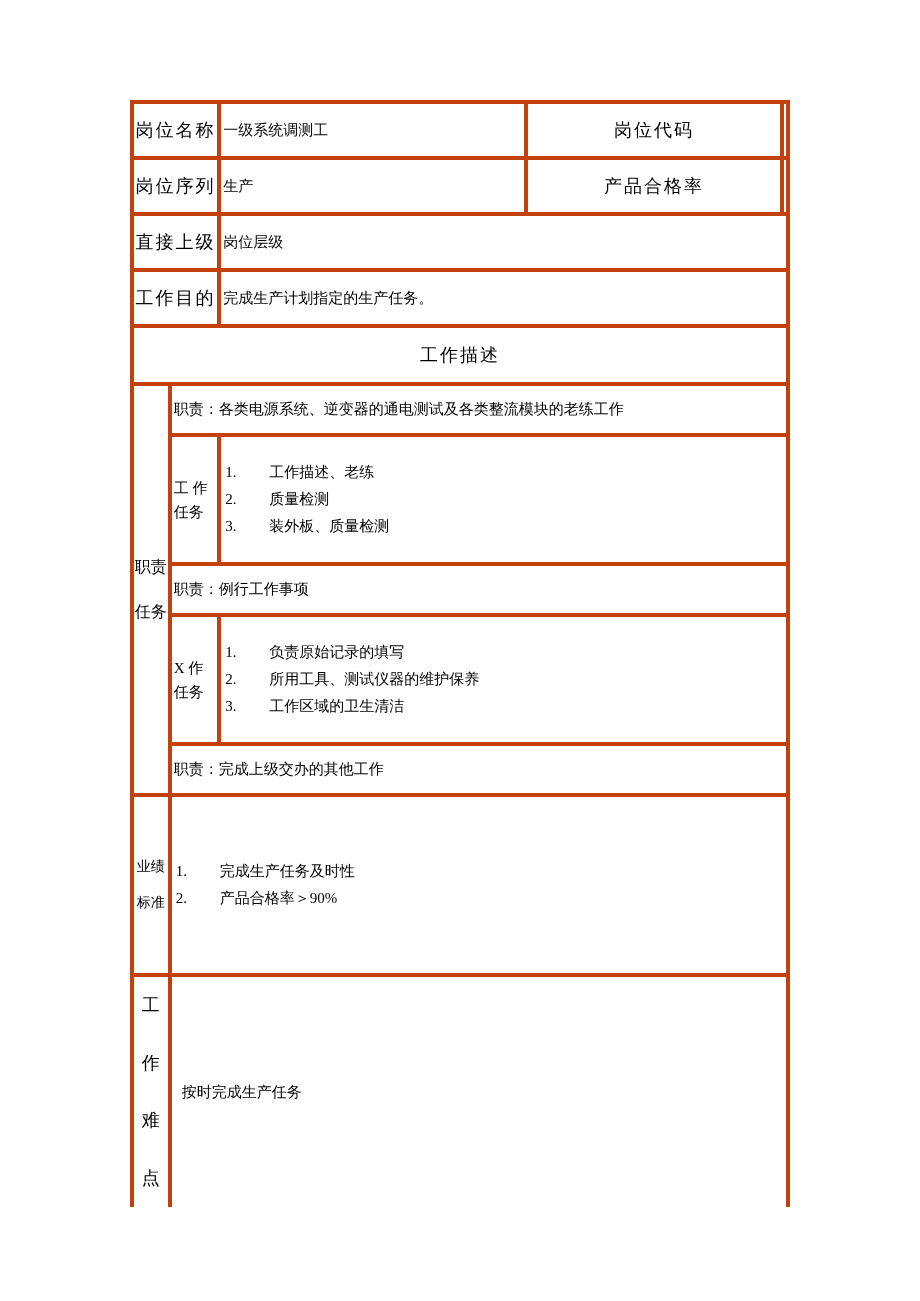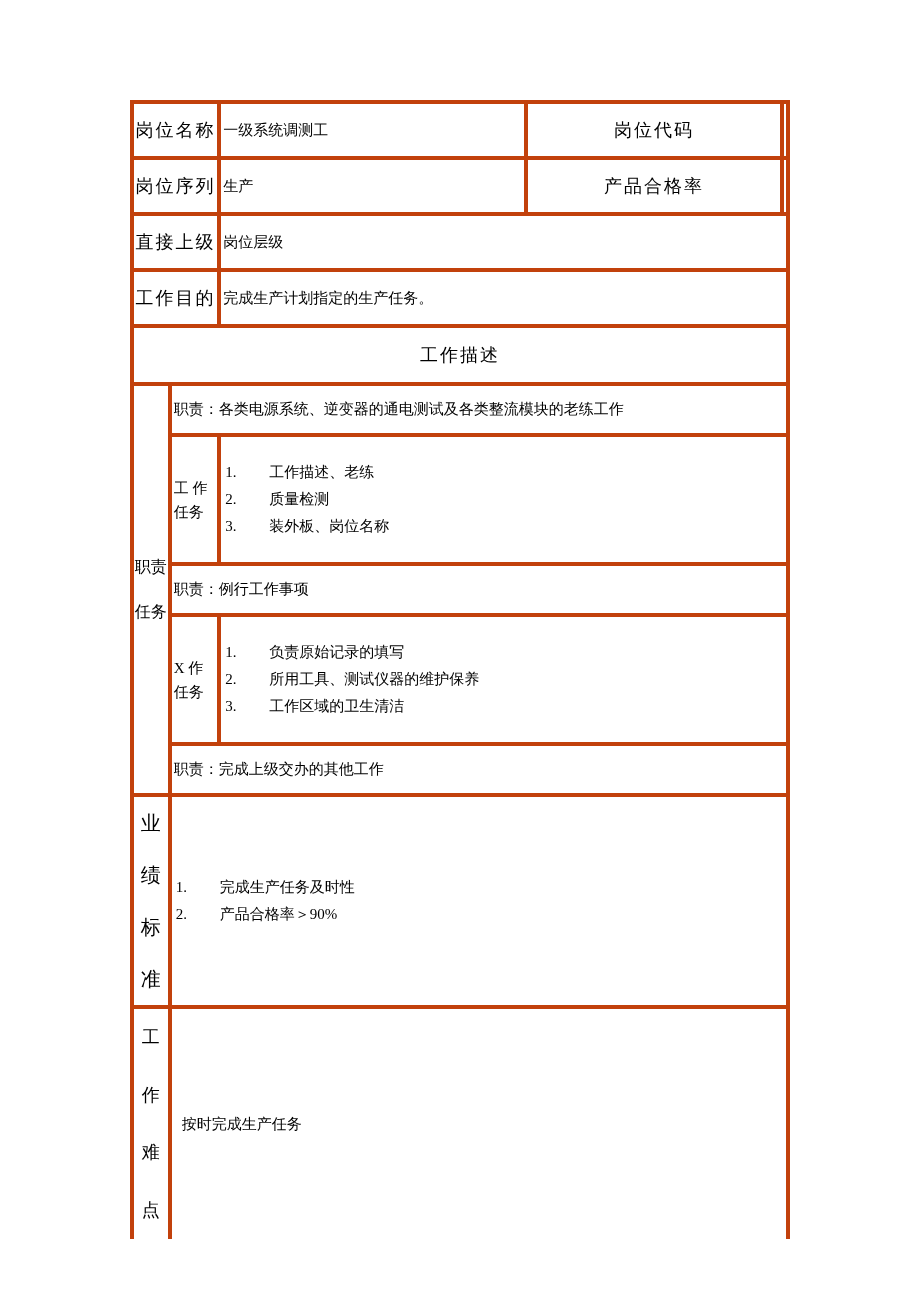--- a/index.html
+++ b/index.html
@@ -56,21 +56,21 @@
     .list-cell {
       font-size: 15px;
       padding: 22px 4px 22px 2px;
       line-height: 1.8;
     }
     .list-row { display: flex; }
     .list-num { width: 28px; text-align: left; padding-left: 2px; }
     .list-txt { padding-left: 18px; }
     .perf-label {
       text-align: center;
-      font-size: 20px;
+      font-size: 14px;
       line-height: 2.6;
     }
     .diff-label {
       text-align: center;
       font-size: 18px;
       line-height: 3.2;
     }
     .val-cell {
       font-size: 15px;
       padding-left: 10px;
@@ -130,21 +130,21 @@
       <div class="list-row">
             <span class="list-num">1.</span>
             <span class="list-txt">工作描述、老练</span>
           </div>
       <div class="list-row">
             <span class="list-num">2.</span>
             <span class="list-txt">质量检测</span>
           </div>
       <div class="list-row">
             <span class="list-num">3.</span>
-            <span class="list-txt">装外板、岗位名称</span>
+            <span class="list-txt">装外板、质量检测</span>
           </div>
     </td>
   </tr>
   <tr>
     <td class="duty-line" colspan="5">职责：例行工作事项</td>
   </tr>
   <tr>
     <td class="sub-label">X 作任务</td>
     <td class="list-cell" colspan="4">
       <div class="list-row">

